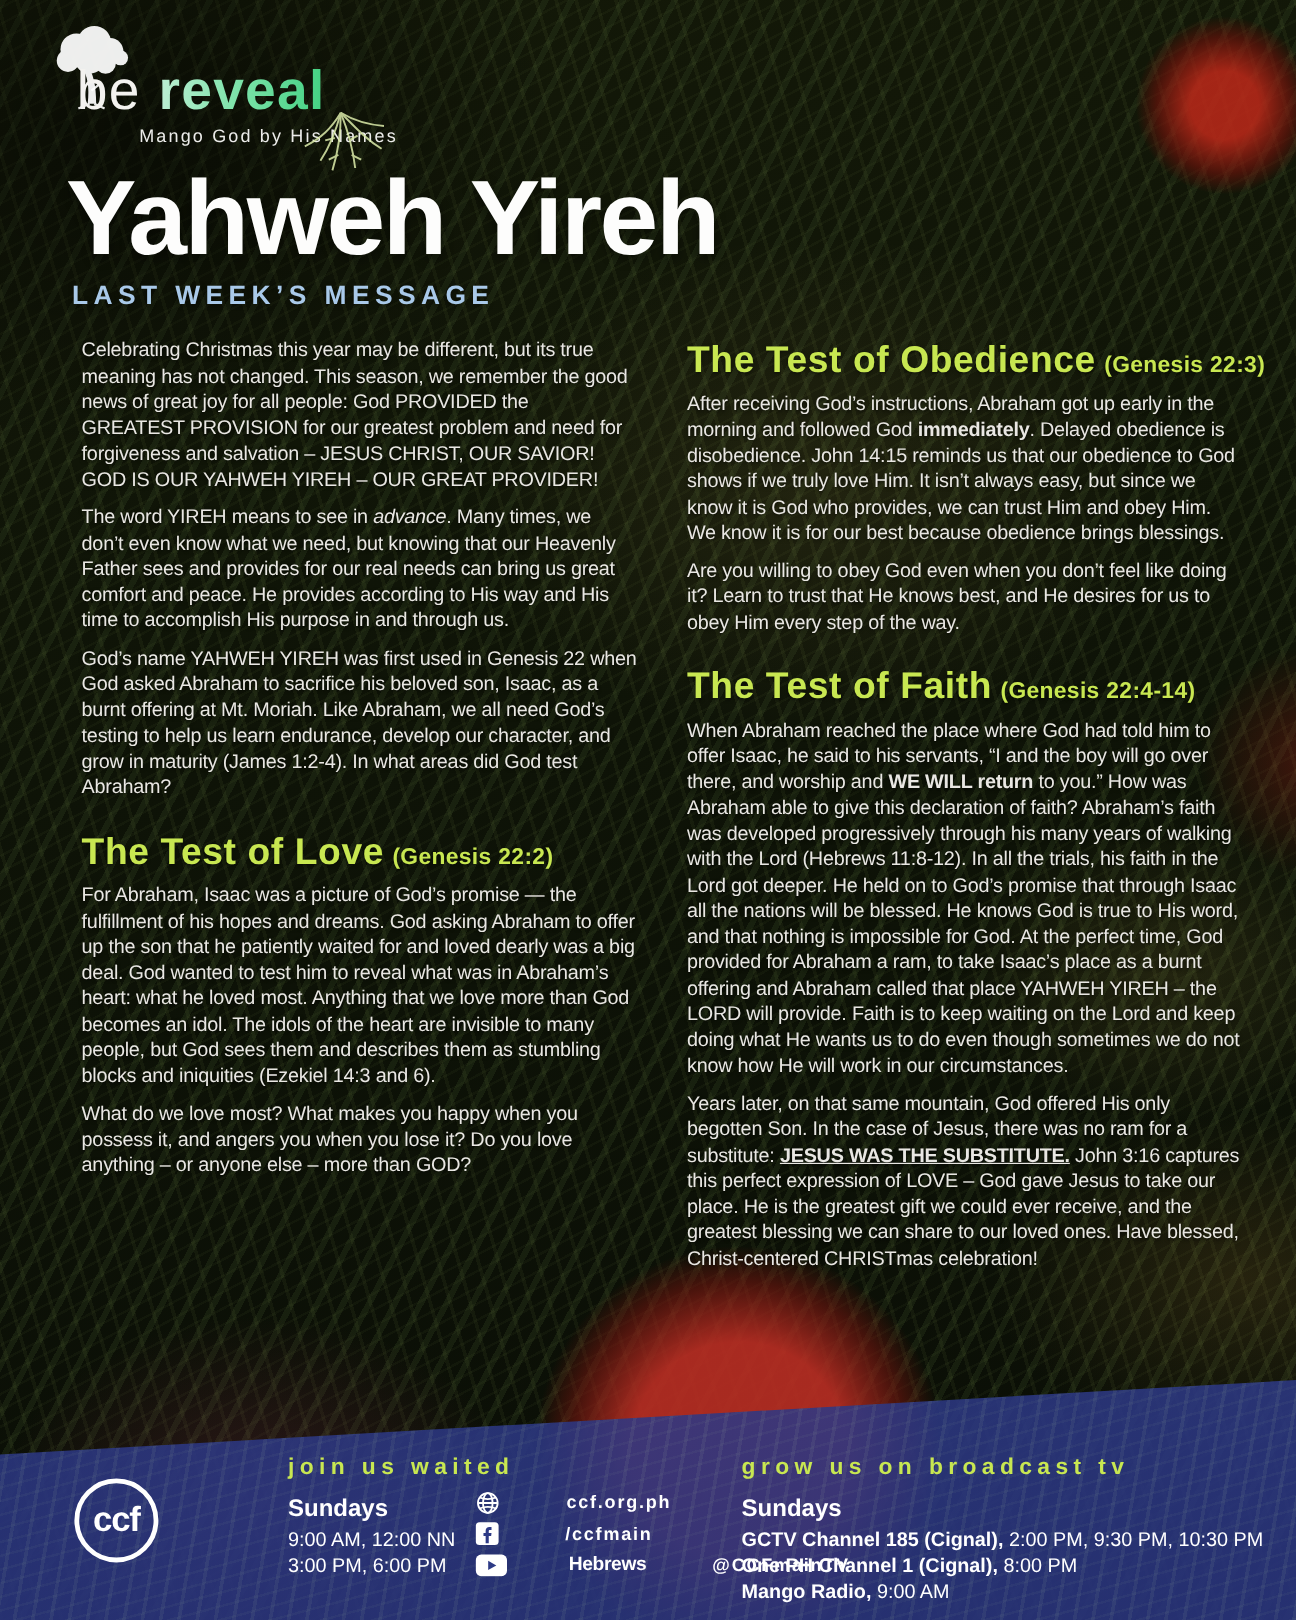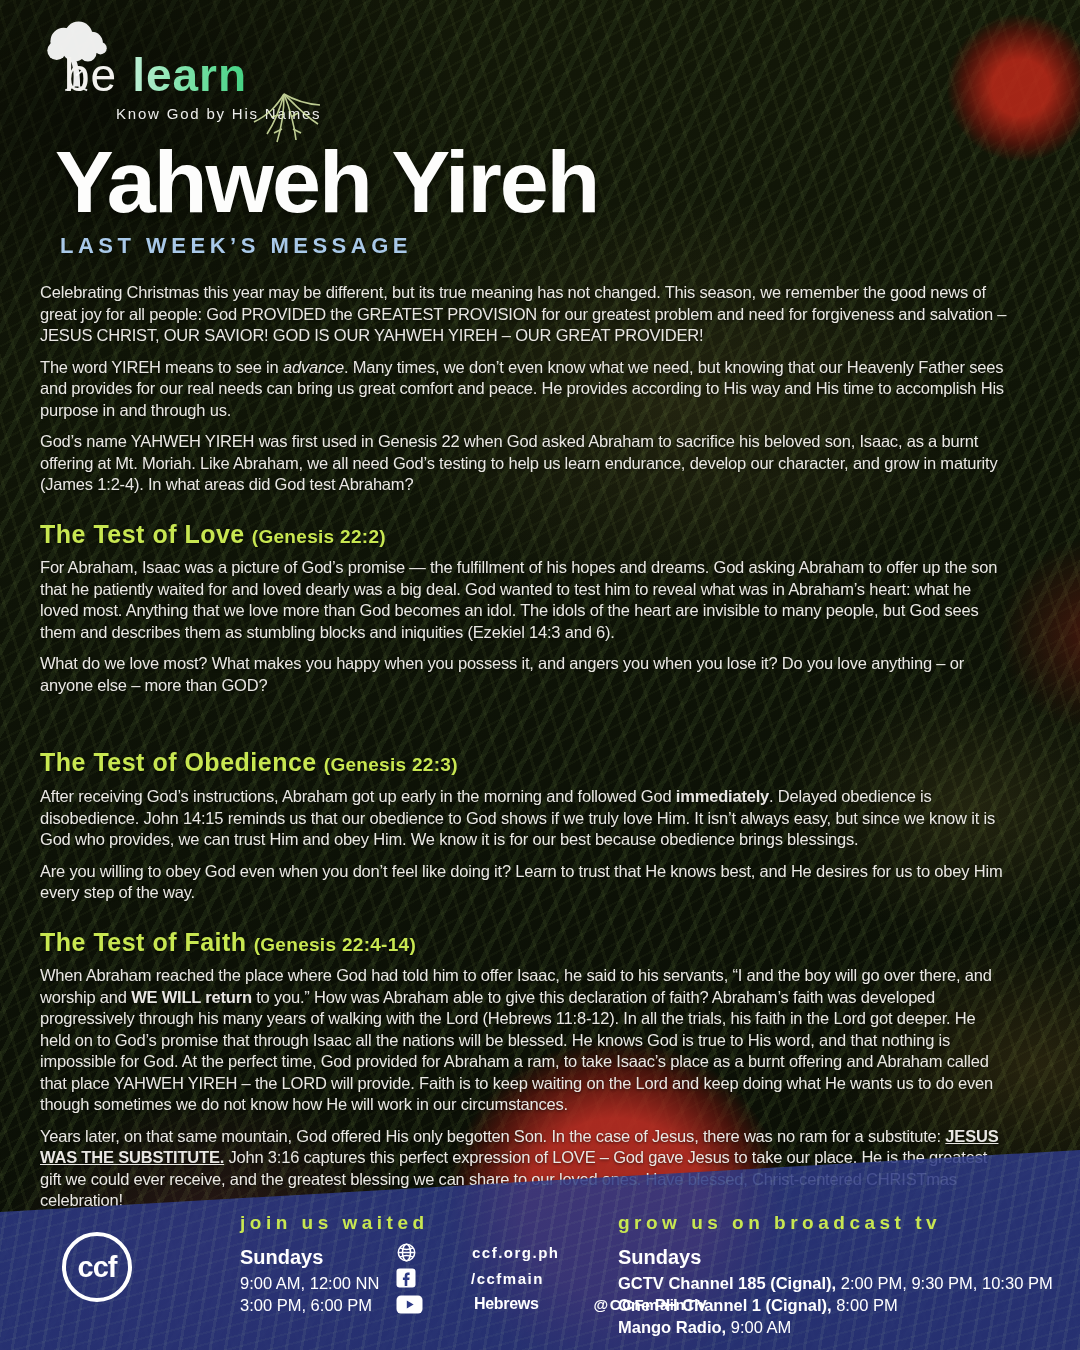--- a/index.html
+++ b/index.html
@@ -32,31 +32,31 @@
       -webkit-background-clip:text;background-clip:text;color:transparent;}
   }
   .brand-tagline{position:absolute;left:116px;top:105px;font-size:15px;letter-spacing:1.8px;color:#ececea;}
   .roots-icon{position:absolute;left:246px;top:88px;width:80px;height:62px;opacity:.85;}
   
   .page-title{position:absolute;left:55px;top:138px;margin:0;font-size:88px;line-height:1;font-weight:bold;
     color:#fdfdfc;letter-spacing:-2px;text-shadow:0 3px 10px rgba(0,0,0,.45);}
   .page-subtitle{position:absolute;left:60px;top:233px;font-size:22px;font-weight:bold;letter-spacing:4.5px;
     color:#a9c9e9;text-shadow:0 1px 4px rgba(0,0,0,.5);}
   
-  .cols{position:absolute;left:40px;top:282px;width:967px;display:flex;gap:42px;flex-direction:column;}
+  .cols{position:absolute;left:68px;top:282px;width:967px;display:flex;gap:42px;}
   .col{flex:1;min-width:0;}
   .col p{margin:0 0 10px;font-size:16.5px;line-height:21.5px;letter-spacing:-.2px;
     text-shadow:0 1px 3px rgba(0,0,0,.65);}
   .b{font-weight:bold;text-align:right;}
   .i{font-style:italic;}
   .u{text-decoration:underline;}
   section h2{margin:24px 0 9px;white-space:nowrap;color:#c8e751;line-height:1.15;
     text-shadow:0 1px 3px rgba(0,0,0,.55);}
   .col section:first-child h2{margin-top:0;}
-  .sec-title{font-size:25px;font-weight:bold;letter-spacing:.5px;}
+  .sec-title{font-size:31px;font-weight:bold;letter-spacing:.5px;}
   .sec-ref{font-size:19px;font-weight:bold;margin-left:7px;letter-spacing:.3px;}
   
   .footer{position:absolute;left:0;right:0;bottom:0;height:200px;
     clip-path:polygon(0 31%,100% 0,100% 100%,0 100%);
     background:
       repeating-linear-gradient(100deg, rgba(190,220,170,.07) 0 3px, transparent 3px 15px),
       repeating-linear-gradient(-15deg, rgba(160,190,150,.05) 0 2px, transparent 2px 11px),
       linear-gradient(rgba(45,57,134,.85), rgba(41,52,124,.9));
     color:#fff;}
   .ccf-badge{position:absolute;left:62px;top:82px;width:62px;height:62px;border:4px solid #fff;border-radius:50%;
@@ -89,23 +89,23 @@
       <circle cx="85" cy="35" r="8"></circle>
       <path d="M50 84 C52 66 50 54 43 44 L49 41 C56 52 59 64 59 84 Z"></path>
     </g>
     <g stroke="#ffffff" stroke-width="2.4" fill="none" opacity=".9">
       <path d="M52 84 L40 89"></path>
         <path d="M57 84 L68 89"></path>
         <path d="M54 70 L64 62"></path>
     </g>
   </svg>
   <div class="brand-words">
-    <span class="word-be">be</span><span class="word-rooted">learn</span>
+    <span class="word-be">be</span><span class="word-rooted">reveal</span>
   </div>
-  <div class="brand-tagline">Know God by His Names</div>
+  <div class="brand-tagline">Mango God by His Names</div>
   <svg class="roots-icon" viewBox="0 0 80 60">
     <g stroke="#dcecaa" fill="none" stroke-width="1.6">
       <path d="M38 5 C30 18 22 26 8 33"></path>
       <path d="M38 5 C34 20 29 33 21 45"></path>
       <path d="M38 5 C38 22 36 37 31 53"></path>
       <path d="M38 5 C44 20 48 34 50 51"></path>
       <path d="M38 5 C50 17 59 27 72 35"></path>
       <path d="M38 5 C48 11 61 15 74 16"></path>
       <path d="M33 26 L25 28"></path>
         <path d="M45 28 L52 24"></path>

